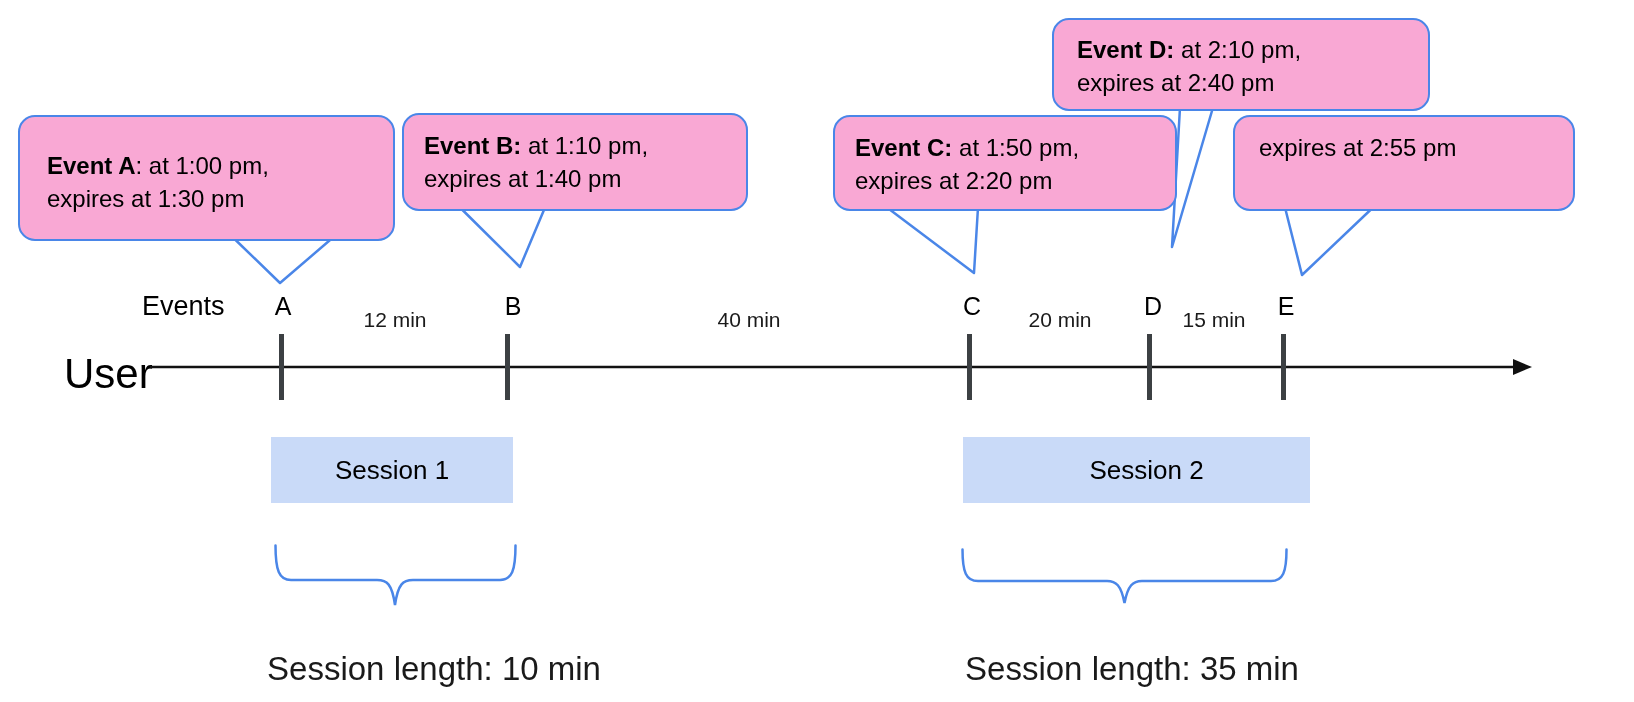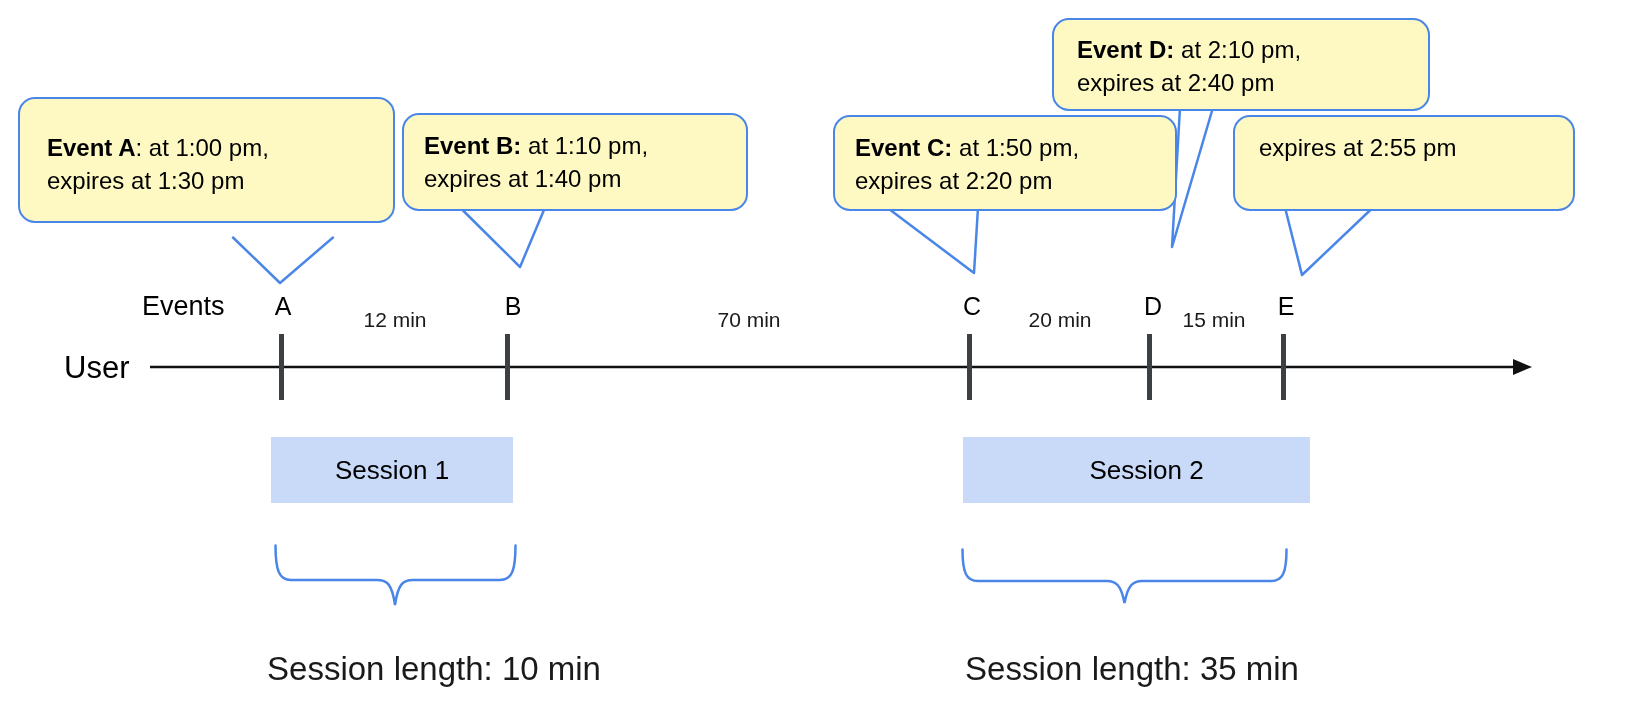--- a/index.html
+++ b/index.html
@@ -11,29 +11,29 @@
     font-family: "Liberation Sans", sans-serif;
     color: var(--text-color, #000);
     overflow: hidden;
   }
   .abs { position: absolute; }
 
   
   .bubble {
     position: absolute;
     box-sizing: border-box;
-    background: #fef9c3;
+    background: #f9a8d4;
     border: 2.5px solid var(--accent-blue, #4a86e8);
     border-radius: 17px;
     font-size: 24px;
     line-height: 33px;
     z-index: 3;
   }
   .bubble p { margin: 0; }
-  #bubble-a { left: 18px;   top: 97px; width: 377px; height: 126px; padding: 32px 0 0 27px; }
+  #bubble-a { left: 18px;   top: 115px; width: 377px; height: 126px; padding: 32px 0 0 27px; }
   #bubble-b { left: 402px;  top: 113px; width: 346px; height: 98px;  padding: 14px 0 0 20px; }
   #bubble-c { left: 833px;  top: 115px; width: 344px; height: 96px;  padding: 14px 0 0 20px; }
   #bubble-d { left: 1052px; top: 18px;  width: 378px; height: 93px;  padding: 13px 0 0 23px; }
   #bubble-e { left: 1233px; top: 115px; width: 342px; height: 96px;  padding: 14px 0 0 24px; }
 
   .tail { position: absolute; overflow: visible; z-index: 2; }
   .tail path {
     fill: #ffffff;
     stroke: var(--accent-blue, #4a86e8);
     stroke-width: 2.5;
@@ -86,21 +86,21 @@
     font-size: 21px;
     white-space: nowrap;
     color: #1a1a1a;
   }
   #interval-ab { left: 395px; }
   #interval-bc { left: 749px; }
   #interval-cd { left: 1060px; }
   #interval-de { left: 1214px; }
 
   #events-row-label { left: 142px; top: 291px; font-size: 27px; }
-  #user-row-label   { left: 64px;  top: 350px; font-size: 31px; }
+  #user-row-label   { left: 64px;  top: 350px; font-size: 42px; }
 
   
   .session-box {
     position: absolute;
     top: 437px;
     height: 66px;
     background: var(--session-fill, #c9daf8);
     display: flex;
     align-items: center;
     justify-content: center;
@@ -188,21 +188,21 @@
   <div id="tick-d" class="tick"></div>
   <div id="tick-e" class="tick"></div>
 
   <div id="letter-a" class="event-letter">A</div>
   <div id="letter-b" class="event-letter">B</div>
   <div id="letter-c" class="event-letter">C</div>
   <div id="letter-d" class="event-letter">D</div>
   <div id="letter-e" class="event-letter">E</div>
 
   <div id="interval-ab" class="interval-label">12 min</div>
-  <div id="interval-bc" class="interval-label">70 min</div>
+  <div id="interval-bc" class="interval-label">40 min</div>
   <div id="interval-cd" class="interval-label">20 min</div>
   <div id="interval-de" class="interval-label">15 min</div>
 
   <div id="session-1-box" class="session-box">
     <span>Session 1</span>
   </div>
   <div id="session-2-box" class="session-box">
     <span>Session 2</span>
   </div>
 

